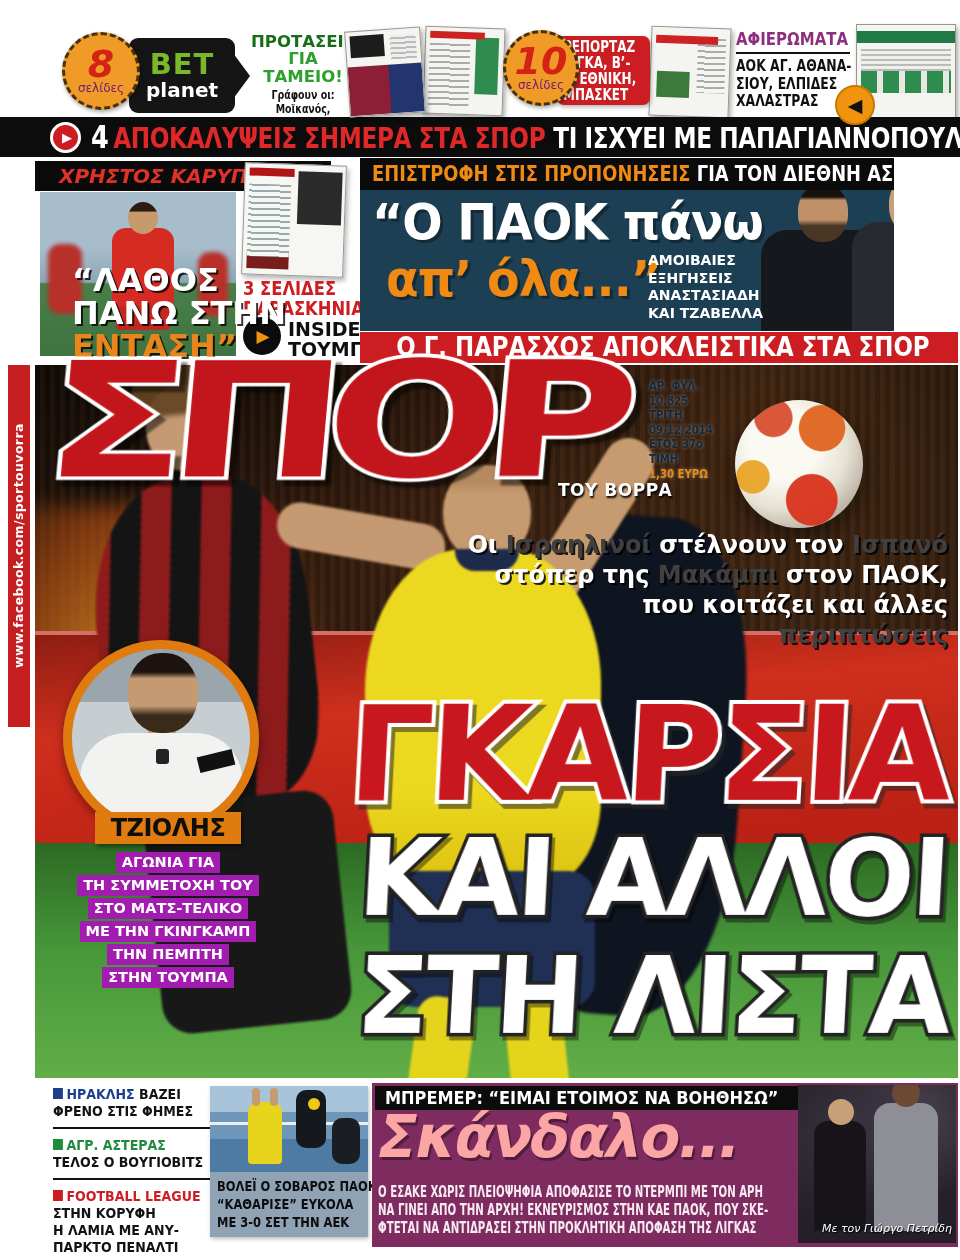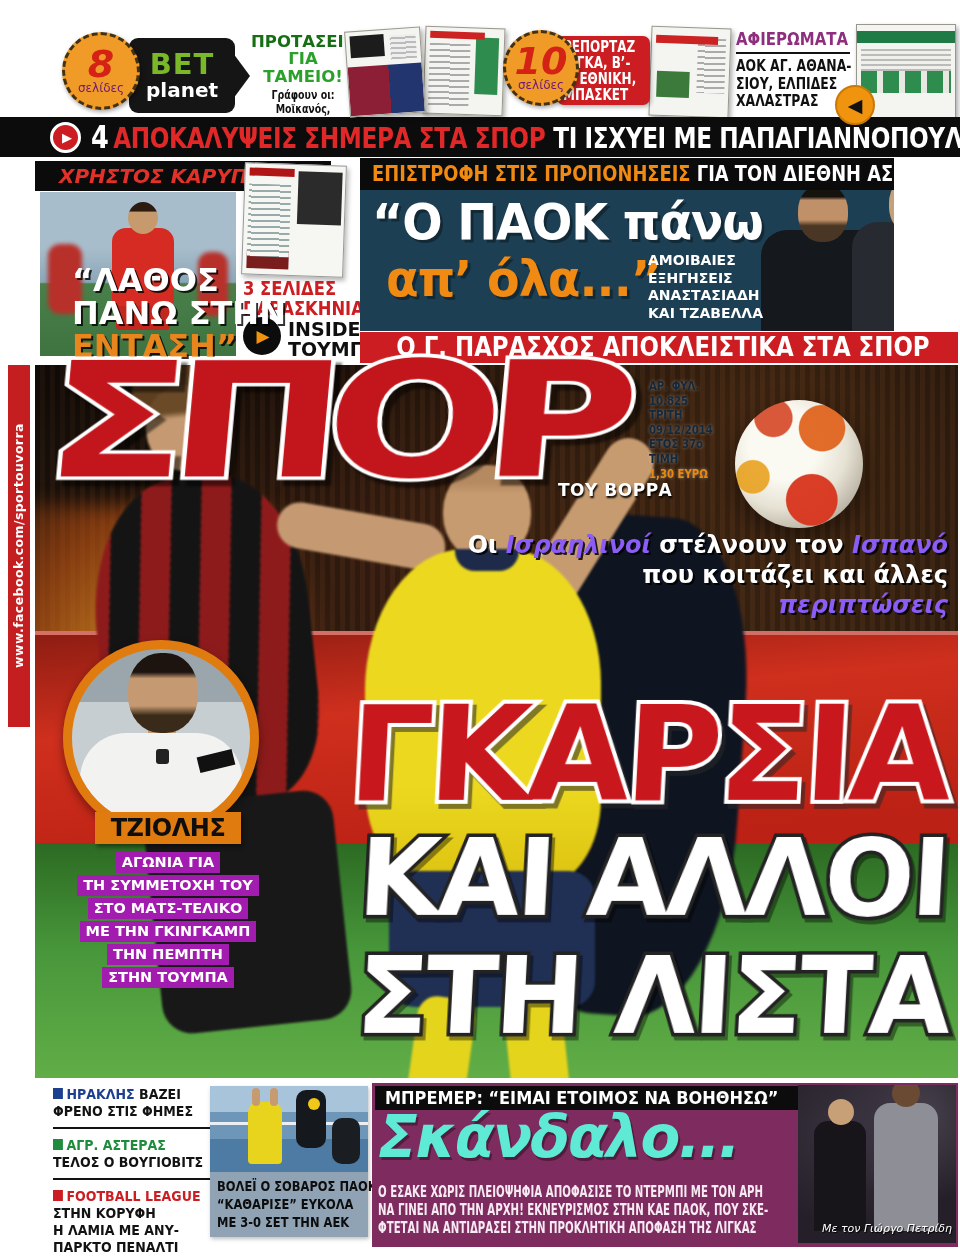--- a/index.html
+++ b/index.html
@@ -194,21 +194,21 @@
           background:
             radial-gradient(circle at 68% 22%, rgba(224,100,30,.95) 0 17%, transparent 18%),
             radial-gradient(circle at 30% 14%, rgba(210,60,25,.85) 0 13%, transparent 14%),
             radial-gradient(circle at 60% 78%, rgba(216,52,28,.95) 0 20%, transparent 21%),
             radial-gradient(circle at 14% 60%, rgba(232,161,30,.9) 0 12%, transparent 13%),
             radial-gradient(circle at 38% 35%, #fbfaf2 0 30%, #e6e2d4 55%, #a9a294 85%, #7e786c 100%);
           box-shadow:0 10px 24px rgba(0,0,0,.45); }
 
   .lead { left:420px; top:530px; width:528px; text-align:right; font-weight:bold; font-size:24px;
           line-height:30px; color:#fff; text-shadow:2px 2px 0 rgba(0,0,0,.85); z-index:3; }
-  .lead .org { color:#8b5cf6;font-style:italic; }
+  .lead .org { color:#404040; }
 
   .tz-circle { left:63px; top:640px; width:196px; height:196px; border-radius:50%; border:9px solid #e07b10;
           overflow:hidden; background:linear-gradient(180deg,#9aa6ac 0 30%,#c7ced2 30%); z-index:3;
           box-shadow:0 4px 10px rgba(0,0,0,.4); }
   .tz-head { position:absolute; left:56px; top:4px; width:70px; height:80px; border-radius:46%;
           background:linear-gradient(180deg,#1d1410 0 24%,#c59a72 32% 66%,#3a2a1a 78%); }
   .tz-neck { position:absolute; left:76px; top:70px; width:28px; height:22px; background:#c59a72; }
   .tz-shirt { position:absolute; left:8px; top:84px; width:162px; height:96px; background:#f2f2f0;
           border-radius:46px 46px 0 0; }
   .tz-band { position:absolute; left:126px; top:104px; width:36px; height:16px; background:#111; transform:rotate(-14deg); }
@@ -249,21 +249,21 @@
   .vb-p3 { position:absolute; left:122px; top:32px; width:28px; height:46px; background:#1a1d22; border-radius:10px; }
   .vb-ball { position:absolute; left:98px; top:12px; width:12px; height:12px; background:#f0c818; border-radius:50%; }
   .vb-cap { width:100%; height:65px; background:#8fa3b5; padding:5px 7px; }
   .vb-cap .inner { color:#0d0d0d; font-weight:bold; font-size:13.5px; line-height:18px;
           transform:scaleX(.85); transform-origin:left top; width:118%; white-space:nowrap; }
 
   .skandalo { left:372px; top:1083px; width:586px; height:164px; background:#7e2c5f; overflow:hidden; }
   .sk-bar { position:absolute; left:3px; top:3px; height:24px; background:#0c0c0c; color:#fff;
           font-weight:bold; font-size:17px; line-height:24px; padding:0 10px; white-space:nowrap; }
   .sk-bar .inner { display:inline-block; transform:scaleX(.95); transform-origin:left; }
-  .sk-head { position:absolute; left:6px; top:20px; color:#5eead4; font-weight:bold; font-style:italic;
+  .sk-head { position:absolute; left:6px; top:20px; color:#fca5a5; font-weight:bold; font-style:italic;
           font-size:58px; letter-spacing:-2px; text-shadow:2px 3px 0 rgba(0,0,0,.35); }
   .sk-body { position:absolute; left:6px; top:100px; color:#f7eaf2; font-weight:bold; font-size:15px;
           line-height:18px; transform:scaleX(.68); transform-origin:left top; width:147%; white-space:nowrap; }
   .sk-photo { position:absolute; right:2px; top:2px; width:158px; height:158px; overflow:hidden;
           background:radial-gradient(circle at 30% 30%, #3a3340, transparent 60%),
                      radial-gradient(circle at 75% 20%, #4a4450, transparent 50%), #241f28; }
   .sk-f1 { position:absolute; left:16px; top:36px; width:52px; height:110px; background:#17151a; border-radius:14px 14px 0 0; }
   .sk-f1::before { content:""; position:absolute; left:14px; top:-22px; width:26px; height:26px; border-radius:50%; background:#c8a078; }
   .sk-f2 { position:absolute; right:18px; top:18px; width:64px; height:128px; background:#8e8e96; border-radius:16px 16px 0 0; }
   .sk-f2::before { content:""; position:absolute; left:18px; top:-24px; width:28px; height:28px; border-radius:50%; background:#6b4a34; }
@@ -404,20 +404,21 @@
     <div>10.825</div>
     <div>ΤΡΙΤΗ</div>
     <div>09/12/2014</div>
     <div>ΕΤΟΣ 37ο</div>
     <div>ΤΙΜΗ</div>
     <div class="price">1,30 ΕΥΡΩ</div>
   </div>
   <div class="abs ball"></div>
   <div class="abs lead">
     <div><span>Οι </span><span class="org">Ισραηλινοί</span><span> στέλνουν τον </span><span class="org">Ισπανό</span></div>
+    <div><span>στόπερ της </span><span class="org">Μακάμπι</span><span> στον ΠΑΟΚ,</span></div>
     <div>που κοιτάζει και άλλες</div>
     <div class="org">περιπτώσεις</div>
   </div>
 
   <div class="abs tz-circle">
     <div class="tz-neck"></div>
     <div class="tz-shirt"></div>
     <div class="tz-band"></div>
     <div class="tz-badge"></div>
     <div class="tz-head"></div>

